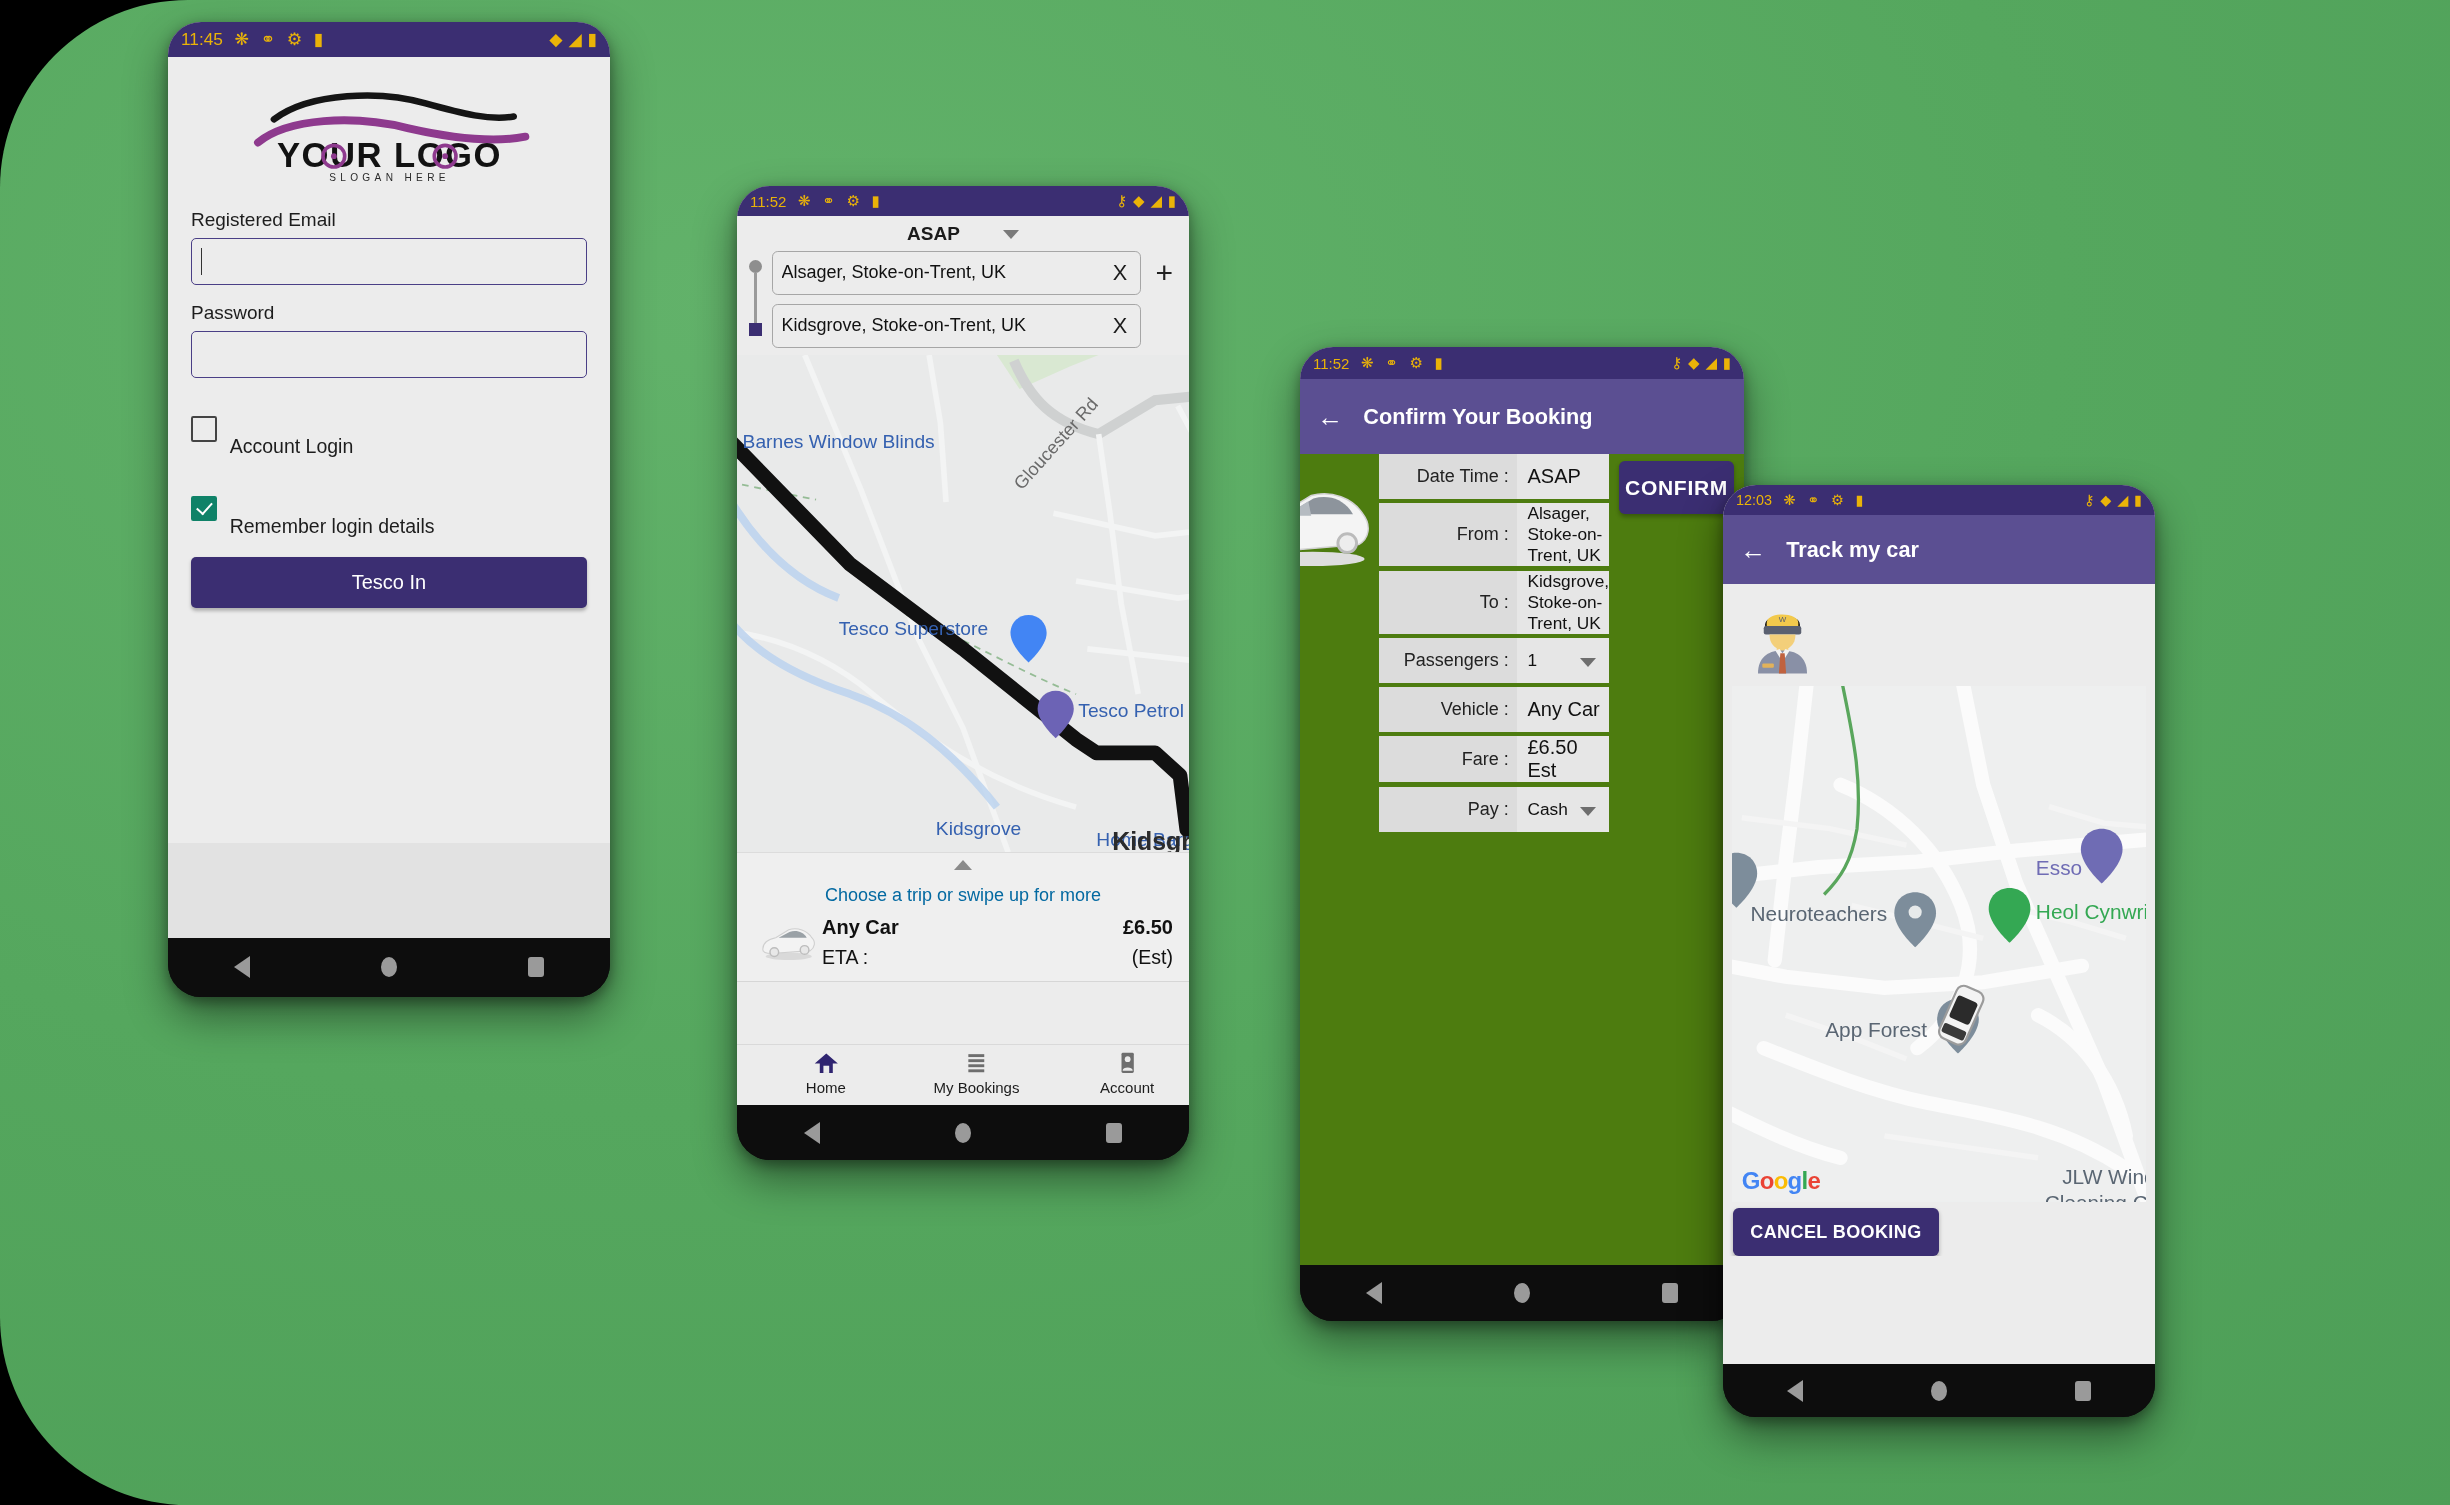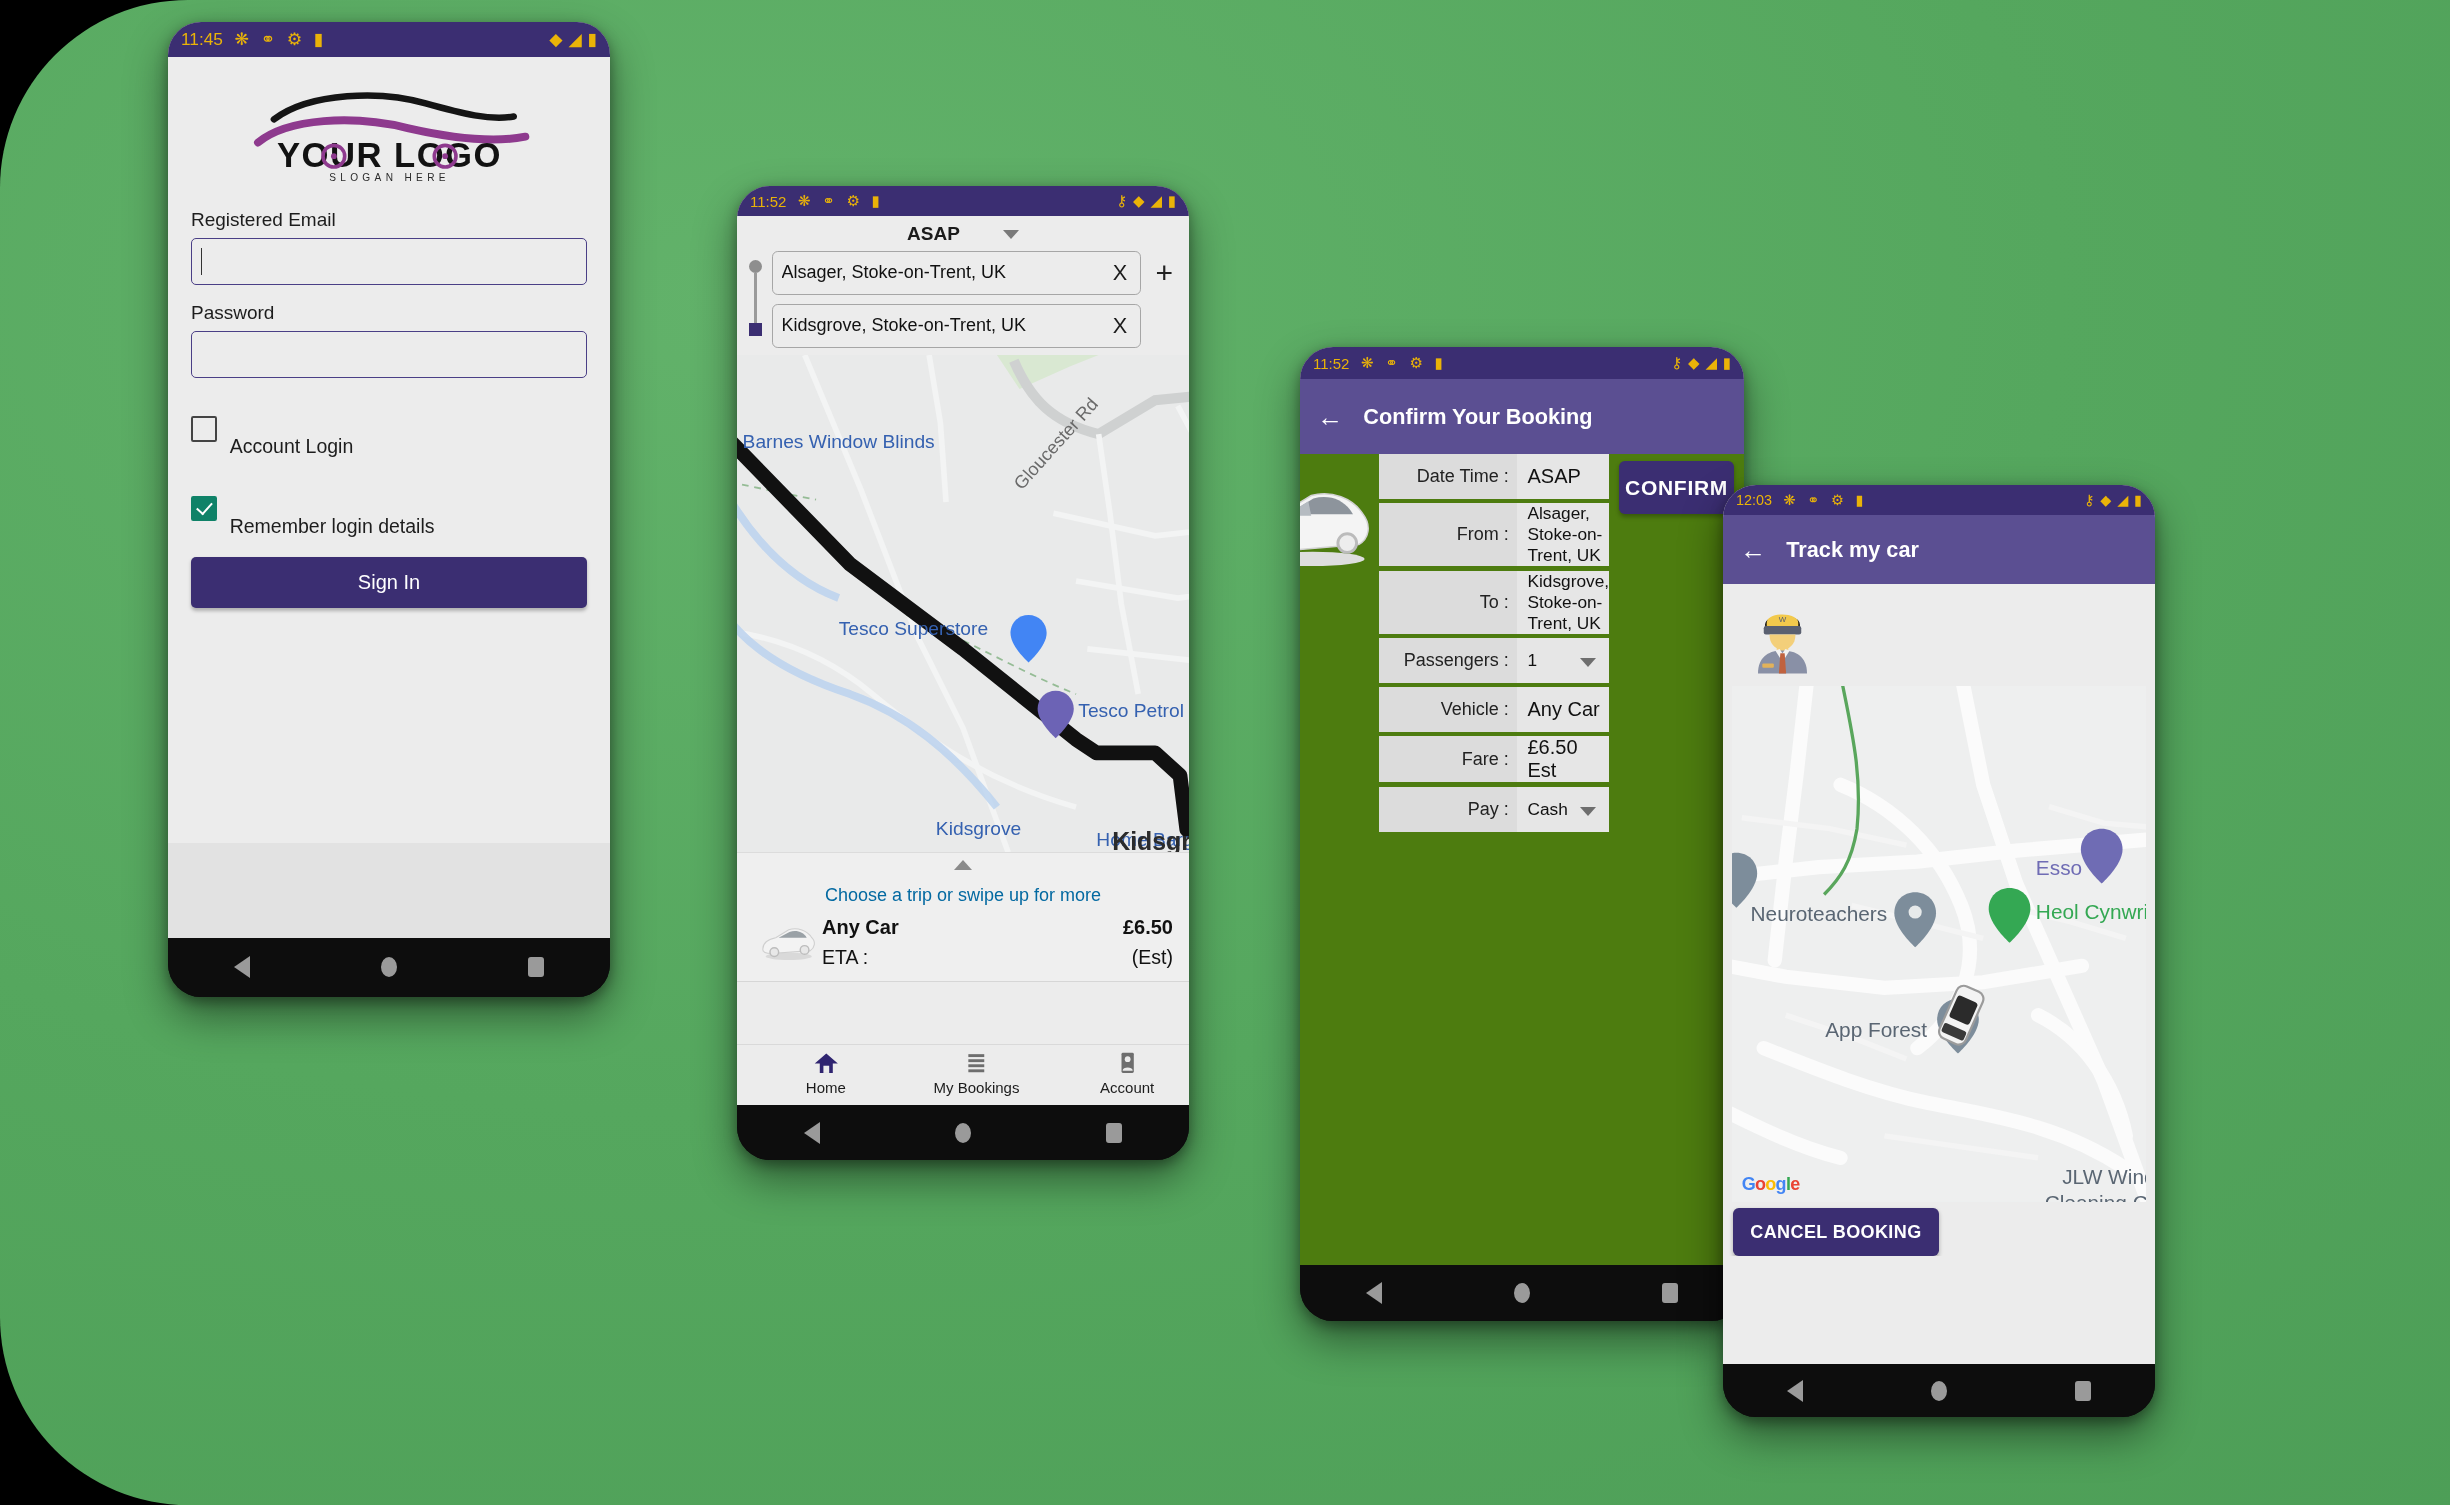--- a/index.html
+++ b/index.html
@@ -136,21 +136,21 @@
   .track-body{flex:1;background:#ececec;display:flex;flex-direction:column;}
   .driver-row{display:flex;padding:16px 13px 7.2px;gap:13px;}
   .driver-av{width:92px;flex:0 0 auto;display:flex;align-items:flex-start;justify-content:center;}
   .driver-info{flex:1;display:flex;flex-direction:column;gap:8.7px;padding-top:4.3px;}
   .blurred{filter:blur(5px);}
   .d-name{font-size:19.5px;font-weight:700;color:#3a3a3a;}
   .d-phone{font-size:21px;font-weight:700;color:#1bb3a6;border-bottom:1.4px solid #b9e3df;padding-bottom:1.4px;width:86%;}
   .d-model{font-size:21.7px;font-weight:700;color:#141414;}
   .d-reg{font-size:19.5px;font-weight:700;color:#141414;display:flex;align-items:baseline;}
   .track-map{flex:1;margin:4.3px 8.7px 0;position:relative;overflow:hidden;background:#eeefef;}
-  .gwm{position:absolute;left:10px;bottom:7.2px;font-size:18px;font-weight:600;letter-spacing:-0.7px;}
+  .gwm{position:absolute;left:10px;bottom:7.2px;font-size:24px;font-weight:600;letter-spacing:-0.7px;}
   .gwm span:nth-child(1){color:#4285F4;} .gwm span:nth-child(2){color:#EA4335;}
   .gwm span:nth-child(3){color:#FBBC05;} .gwm span:nth-child(4){color:#4285F4;}
   .gwm span:nth-child(5){color:#34A853;} .gwm span:nth-child(6){color:#EA4335;}
   .cancel-wrap{padding:5.8px 0 0 10px;background:#ececec;}
   .cancel-btn{
     background:#3b2e72;color:#fff;border:none;border-radius:5.8px;height:48px;padding:0 17.3px;
     font-size:18px;font-weight:600;letter-spacing:0.4px;font-family:inherit;cursor:pointer;
     box-shadow:0 2.2px 4.3px rgba(0,0,0,.28);
   }
   .track-spacer{flex:0 0 108px;background:#ececec;}
@@ -205,21 +205,21 @@
         <div class="chkrow">
           <span class="chk"></span>
           <span class="chklabel">Account Login</span>
         </div>
 
         <div class="chkrow">
           <span class="chk on"></span>
           <span class="chklabel">Remember login details</span>
         </div>
 
-        <button class="pbtn">Sign In</button>
+        <button class="pbtn">Tesco In</button>
 
         <div class="login-spacer"></div>
       </div>
 
       <div style="height:95px;background:#e2e2e2"></div>
     </div>
 
     <div class="navbar">
       <span class="nv-back"></span>
       <span class="nv-home"></span>

